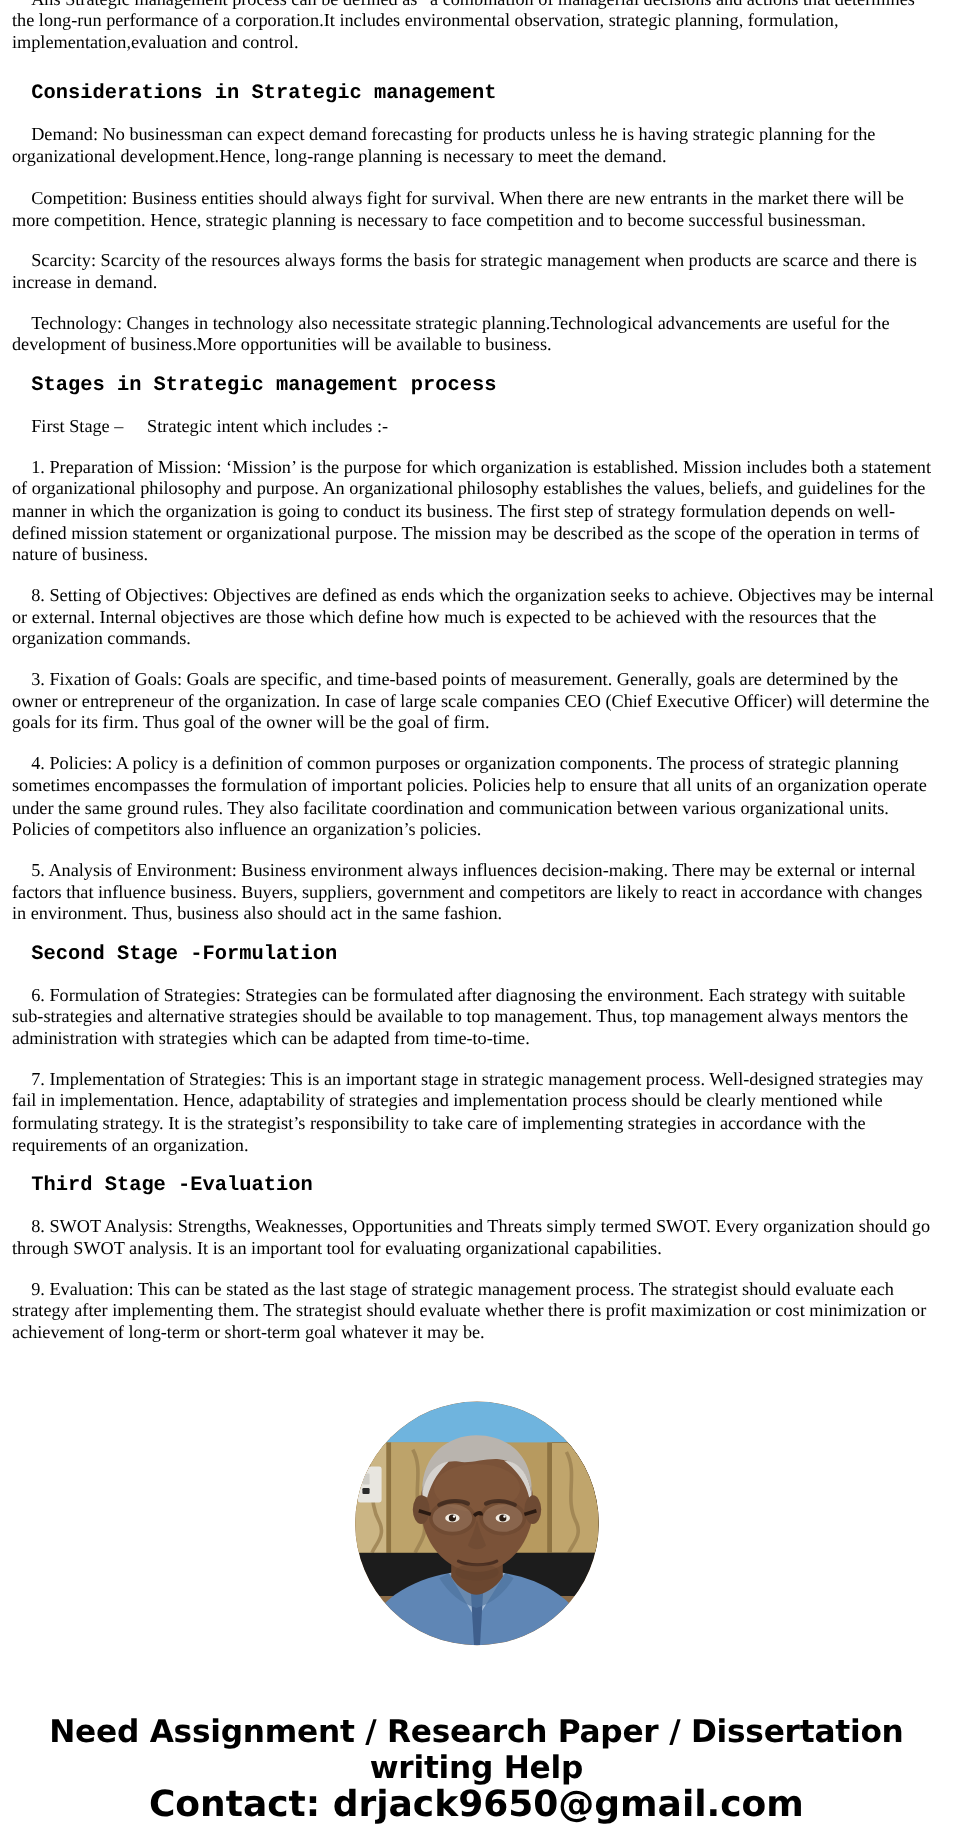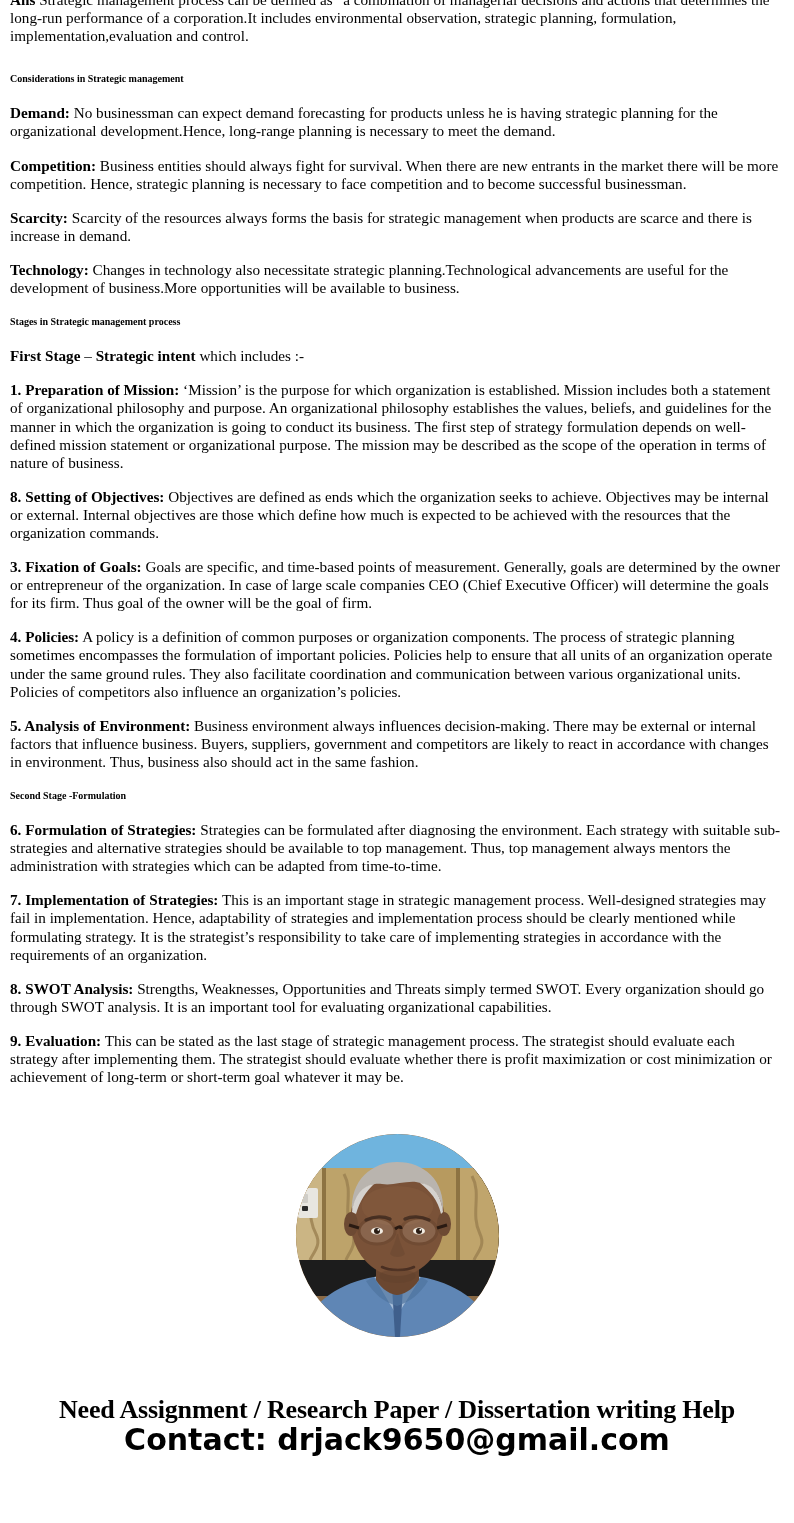--- a/index.html
+++ b/index.html
@@ -26,27 +26,29 @@
     top: -9px;
     margin-bottom: 7px;
   }
   p.body {
     font-size: 15.2px;
     line-height: 18.1px;
     margin: 0 0 16px 0;
     text-align: left;
   }
   h2.heading {
-    font-size: 10px;
+    font-size: 17px;
     line-height: 18.1px;
     font-weight: bold;
-    margin: 0 0 16px 0;
+    margin: 0 0 16px 16px;
+    font-family: Liberation Mono, monospace;
   }
   .lead {
-    font-weight: bold;
+    font-weight: normal;
+    margin-left: 16px;
   }
   .portrait-wrap {
     width: 100%;
     display: flex;
     justify-content: center;
     margin-top: 48px;
   }
   .portrait {
     width: 203px;
     height: 203px;
@@ -61,21 +63,20 @@
     text-align: center;
     font-family: "DejaVu Sans", "Liberation Sans", sans-serif;
     font-weight: bold;
     color: #000;
     padding-bottom: 28px;
   }
   .footer .line1 {
     font-size: 26px;
     line-height: 30px;
     letter-spacing: -0.2px;
-    font-family: Liberation Serif, serif;
   }
   .footer .line2 {
     font-size: 30px;
     line-height: 30px;
   }
 </style>
 </head>
 <body>
 
 <div id="doc">
@@ -107,20 +108,21 @@
   <p class="body"><span class="lead">4. Policies:</span><span> A policy is a definition of common purposes or organization components. The process of strategic planning sometimes encompasses the formulation of important policies. Policies help to ensure that all units of an organization operate under the same ground rules. They also facilitate coordination and communication between various organizational units. Policies of competitors also influence an organization’s policies.</span></p>
 
   <p class="body"><span class="lead">5. Analysis of Environment:</span><span> Business environment always influences decision-making. There may be external or internal factors that influence business. Buyers, suppliers, government and competitors are likely to react in accordance with changes in environment. Thus, business also should act in the same fashion.</span></p>
 
   <h2 class="heading">Second Stage -Formulation</h2>
 
   <p class="body"><span class="lead">6. Formulation of Strategies:</span><span> Strategies can be formulated after diagnosing the environment. Each strategy with suitable sub-strategies and alternative strategies should be available to top management. Thus, top management always mentors the administration with strategies which can be adapted from time-to-time.</span></p>
 
   <p class="body"><span class="lead">7. Implementation of Strategies:</span><span> This is an important stage in strategic management process. Well-designed strategies may fail in implementation. Hence, adaptability of strategies and implementation process should be clearly mentioned while formulating strategy. It is the strategist’s responsibility to take care of implementing strategies in accordance with the requirements of an organization.</span></p>
 
+  <h2 class="heading">Third Stage -Evaluation</h2>
 
   <p class="body"><span class="lead">8. SWOT Analysis:</span><span> Strengths, Weaknesses, Opportunities and Threats simply termed SWOT. Every organization should go through SWOT analysis. It is an important tool for evaluating organizational capabilities.</span></p>
 
   <p class="body"><span class="lead">9. Evaluation:</span><span> This can be stated as the last stage of strategic management process. The strategist should evaluate each strategy after implementing them. The strategist should evaluate whether there is profit maximization or cost minimization or achievement of long-term or short-term goal whatever it may be.</span></p>
 
   <div class="portrait-wrap">
     <div class="portrait">
       <svg viewBox="0 0 203 203" xmlns="http://www.w3.org/2000/svg">
         <defs>
           <clipPath id="circ">

